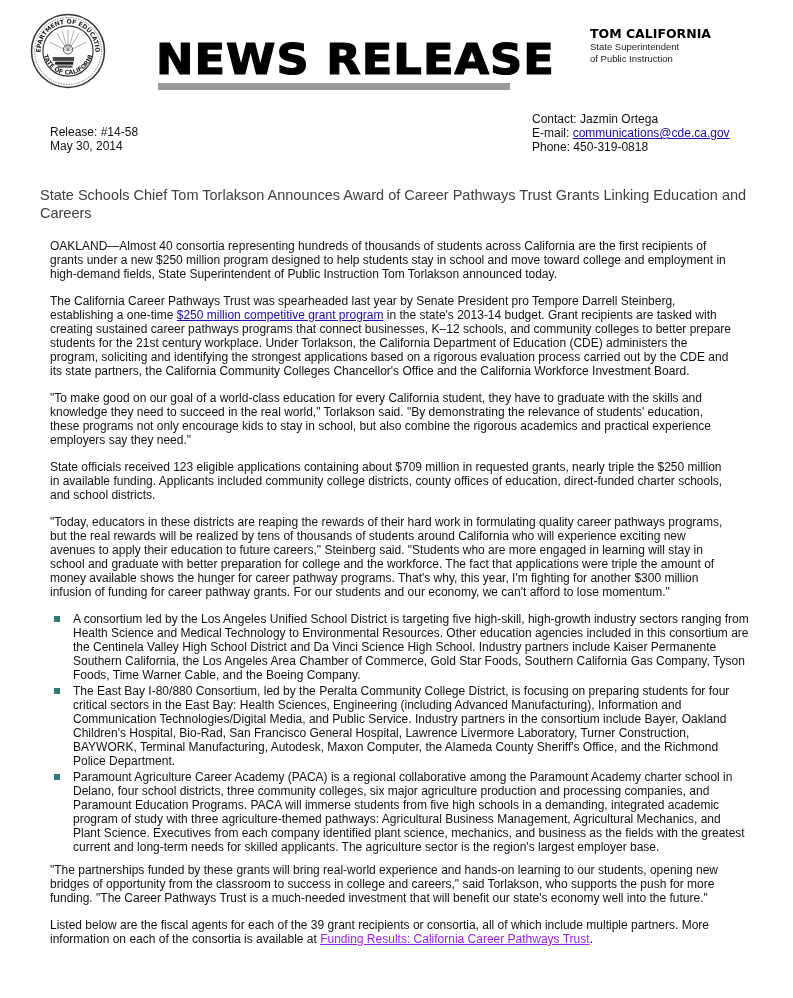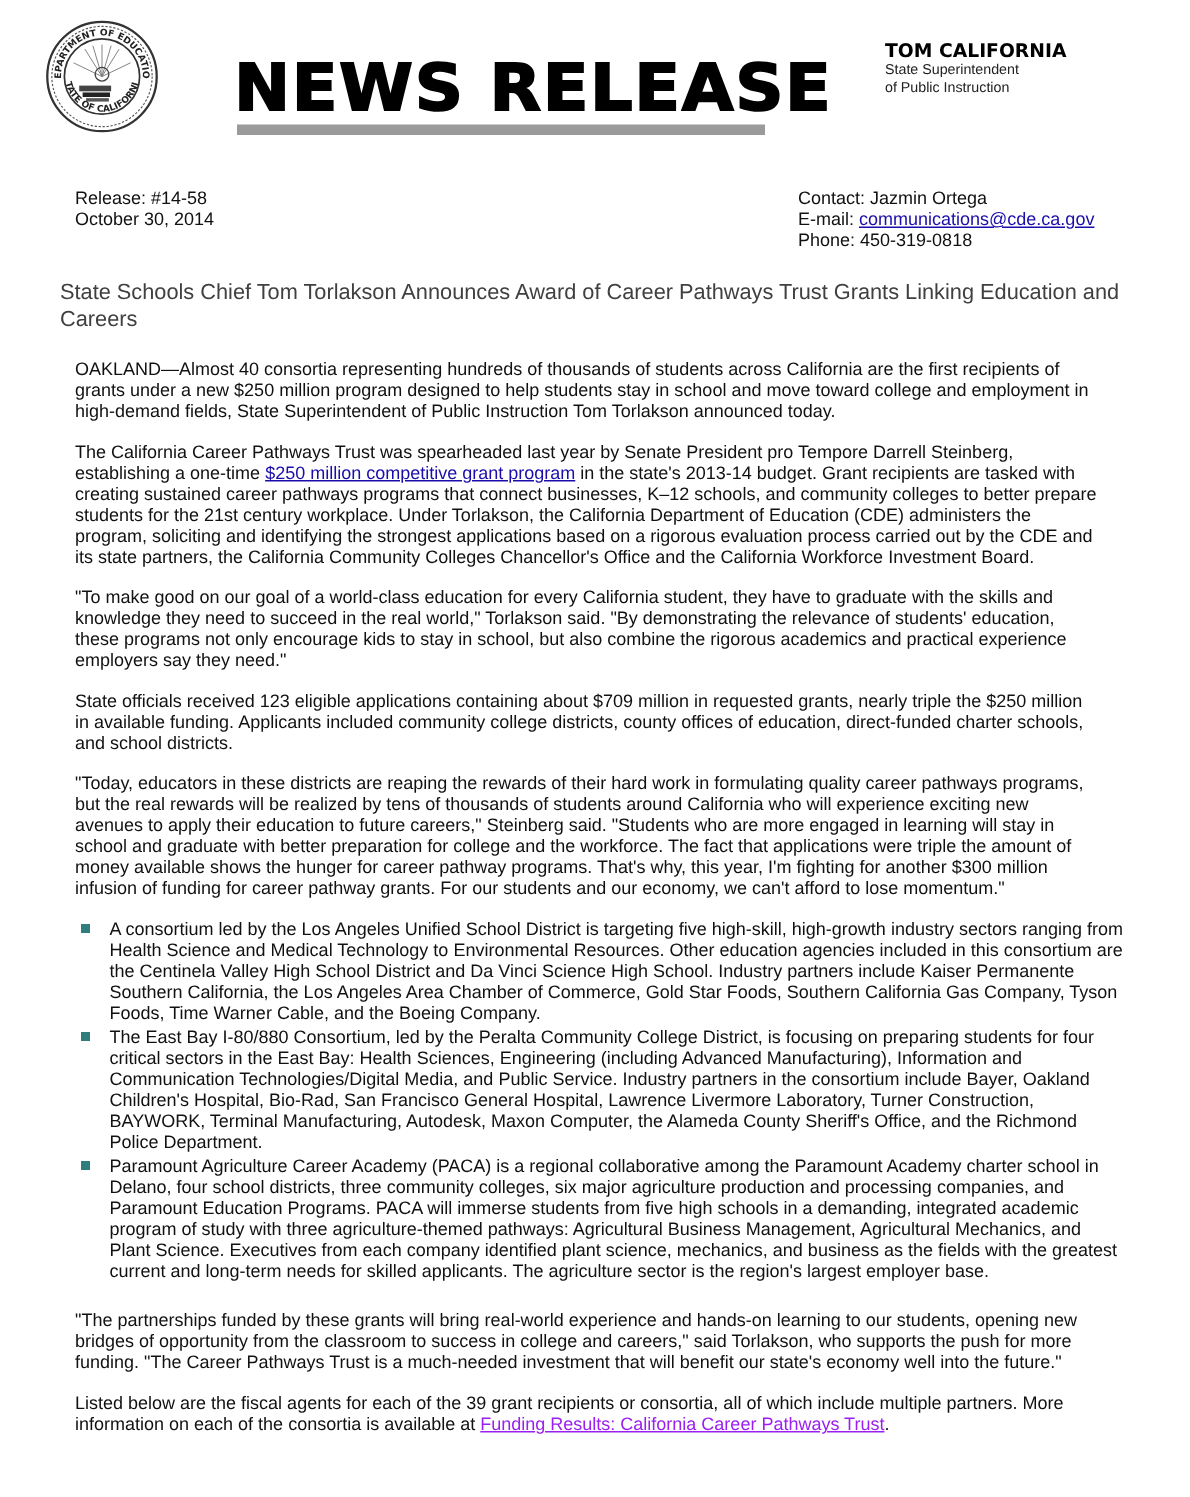--- a/index.html
+++ b/index.html
@@ -11,28 +11,28 @@
           font-weight: bold; font-size: 12.5px; letter-spacing: 0.1px; color: #000; }
   .news { position: absolute; left: 156px; top: 37px; font-family: "DejaVu Sans", sans-serif;
           font-weight: 900; font-size: 43px; line-height: 44px; color: #000; letter-spacing: 1px;
           transform: scaleX(1.04); transform-origin: left top; -webkit-text-stroke: 1.2px #000; }
   .bar { position: absolute; left: 158px; top: 83px; width: 352px; height: 7px; background: #9a9a9a; }
   .supt-name { position: absolute; left: 590px; top: 26px; font-family: "DejaVu Sans", sans-serif;
                font-weight: bold; font-size: 12.5px; color: #000; }
   .supt-title { position: absolute; left: 590px; top: 41px; font-family: Liberation Sans, sans-serif;
                 font-size: 9.5px; line-height: 12px; color: #222; }
   .meta-left { position: absolute; left: 50px; top: 125px; font-size: 12px; line-height: 14px; }
-  .meta-right { position: absolute; left: 532px; top: 125px; font-size: 12px; line-height: 14px; }
+  .meta-right { position: absolute; left: 532px; top: 112px; font-size: 12px; line-height: 14px; }
   a.lnk { color: #1a0dab; text-decoration: underline; }
   a.lnk.visited { color: #9b1ff0; }
   .headline { position: absolute; left: 40px; top: 186px; width: 720px; text-align: left;
               font-weight: normal; font-size: 14.5px; line-height: 18px; color: #404040; }
   .body { position: absolute; left: 50px; top: 239px; width: 700px; font-size: 12px; line-height: 14px; }
   .body p { margin: 0 17px 13px 0; }
-  .body ul { margin: 0 0 19px 0; padding: 0; list-style: none; }
+  .body ul { margin: 0 0 9px 0; padding: 0; list-style: none; }
   .body li { position: relative; padding-left: 23px; margin-bottom: 2px; }
   .bullet { position: absolute; left: 4px; top: 4px; width: 6px; height: 6px; background: #2f7d7c; }
 </style>
 </head>
 <body>
 
 <div class="masthead">
   <svg class="seal" viewBox="0 0 100 100">
     <circle cx="50" cy="50" r="48" fill="#fff" stroke="#333" stroke-width="2"></circle>
     <circle cx="50" cy="50" r="44" fill="none" stroke="#555" stroke-width="1" stroke-dasharray="2 1.5"></circle>
@@ -63,21 +63,21 @@
   <div class="bar"></div>
   <div class="supt-name">TOM CALIFORNIA</div>
   <div class="supt-title">
     <div>State Superintendent</div>
     <div>of Public Instruction</div>
   </div>
 </div>
 
 <div class="meta-left">
   <div>Release: #14-58</div>
-  <div>October 30, 2014</div>
+  <div>May 30, 2014</div>
 </div>
 
 <div class="meta-right">
   <div>Contact: Jazmin Ortega</div>
   <div><span>E-mail: </span><a class="lnk">communications@cde.ca.gov</a></div>
   <div>Phone: 450-319-0818</div>
 </div>
 
 <div class="headline">State Schools Chief Tom Torlakson Announces Award of Career Pathways Trust Grants Linking Education and Careers</div>
 

